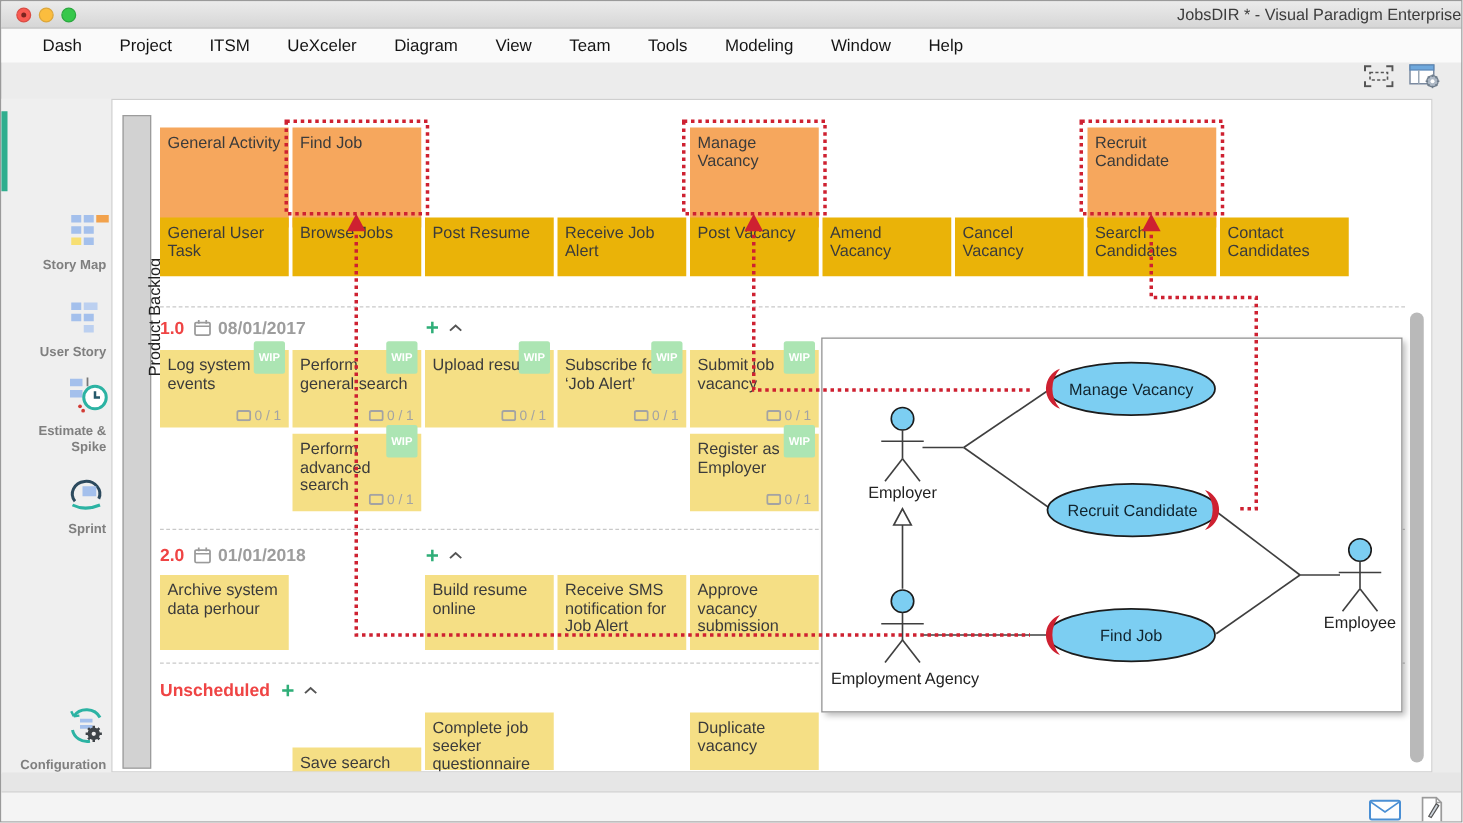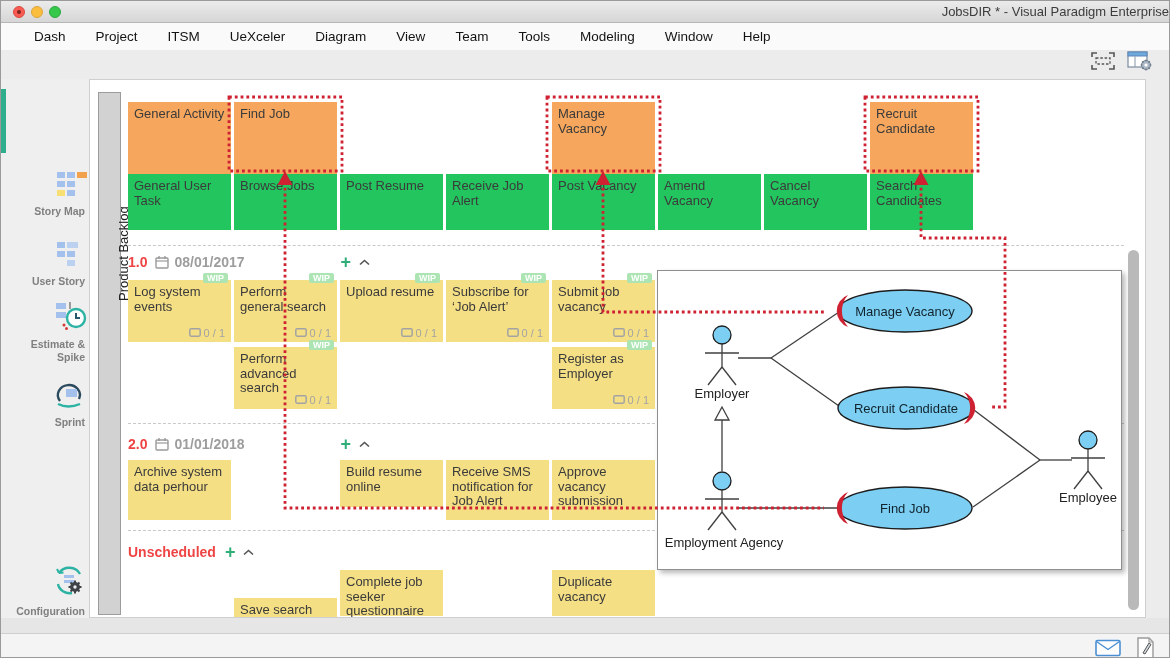--- a/index.html
+++ b/index.html
@@ -39,24 +39,24 @@
   .canvas { position:absolute; left:88px; top:78px; width:1057px; height:539px; background:#fff;
     border:1px solid #cfcfcf; overflow:hidden; }
   .backlog-strip { position:absolute; left:8px; top:12px; width:23px; height:523px;
     background:#d2d2d2; border:1px solid #9c9c9c; }
   .backlog-strip span { position:absolute; left:17px; top:208px; transform:rotate(-90deg);
     transform-origin:0 0; white-space:nowrap; font-size:13px; color:#222; }
 
   .card { position:absolute; width:103px; font-size:13px; line-height:1.12; color:#3b3b3b;
     padding:5px 6px; }
   .card.activity { background:#f6a75d; height:80px; top:22px; }
-  .card.task { background:#22c55e; height:56px; top:94px; }
+  .card.task { background:#eab308; height:47px; top:94px; }
   .card.story { background:#f5df85; }
   .wip { position:absolute; top:-7px; right:3px; background:#ace5b3; color:#fff;
-    font-size:9px; font-weight:bold; padding:0 4px; border-radius:2px; }
+    font-size:9px; font-weight:bold; padding:8px 4px; border-radius:2px; }
   .cnt { position:absolute; right:6px; bottom:3px; display:flex; align-items:center; gap:3px;
     color:#a3a3a3; font-size:11px; }
 
   .sep { position:absolute; left:38px; width:996px; border-top:1.5px dashed #c9c9c9; }
 
   .sprint-header { position:absolute; left:38px; height:20px; display:flex; align-items:center; }
   .snum { color:#ef4444; font-weight:bold; font-size:14px; }
   .cal { margin-left:8px; display:flex; }
   .sdate { color:#9d9d9d; font-weight:bold; font-size:14px; margin-left:5px;text-align:center; }
   .plus { color:#2fae78; font-weight:bold; font-size:18px; line-height:14px; }
@@ -195,20 +195,21 @@
     <div class="card activity" style="left:780px">Recruit Candidate</div>
 
     <div class="card task" style="left:38px">General User Task</div>
     <div class="card task" style="left:144px">Browse Jobs</div>
     <div class="card task" style="left:250px">Post Resume</div>
     <div class="card task" style="left:356px">Receive Job Alert</div>
     <div class="card task" style="left:462px">Post Vacancy</div>
     <div class="card task" style="left:568px">Amend Vacancy</div>
     <div class="card task" style="left:674px">Cancel Vacancy</div>
     <div class="card task" style="left:780px">Search Candidates</div>
+    <div class="card task" style="left:886px">Contact Candidates</div>
 
     <div class="sep" style="top:165px"></div>
 
     <div class="sprint-header" style="top:172px">
       <span class="snum">1.0</span>
       <span class="cal">
         <svg width="14" height="14">
             <rect x="1" y="3" width="12" height="10" rx="1" fill="none" stroke="#9a9a9a" stroke-width="1.4"></rect>
             <line x1="4" y1="1" x2="4" y2="4" stroke="#9a9a9a" stroke-width="1.4"></line>
             <line x1="10" y1="1" x2="10" y2="4" stroke="#9a9a9a" stroke-width="1.4"></line>
@@ -310,21 +311,21 @@
       <span class="sdate">01/01/2018</span>
       <span class="plus" style="margin-left:96px">+</span>
       <span class="caret">
         <svg width="11" height="7">
             <polyline points="1,5.5 5.5,1.5 10,5.5" fill="none" stroke="#555" stroke-width="1.6"></polyline>
           </svg>
       </span>
     </div>
 
     <div class="card story" style="left:38px;top:380px;height:60px">Archive system data perhour</div>
-    <div class="card story" style="left:250px;top:380px;height:47px">Build resume online</div>
+    <div class="card story" style="left:250px;top:380px;height:60px">Build resume online</div>
     <div class="card story" style="left:356px;top:380px;height:60px">Receive SMS notification for Job Alert</div>
     <div class="card story" style="left:462px;top:380px;height:60px">Approve vacancy submission</div>
 
     <div class="sep" style="top:450px"></div>
 
     <div class="sprint-header" style="top:462px">
       <span class="snum">Unscheduled</span>
       <span class="plus" style="margin-left:9px">+</span>
       <span class="caret">
         <svg width="11" height="7">

